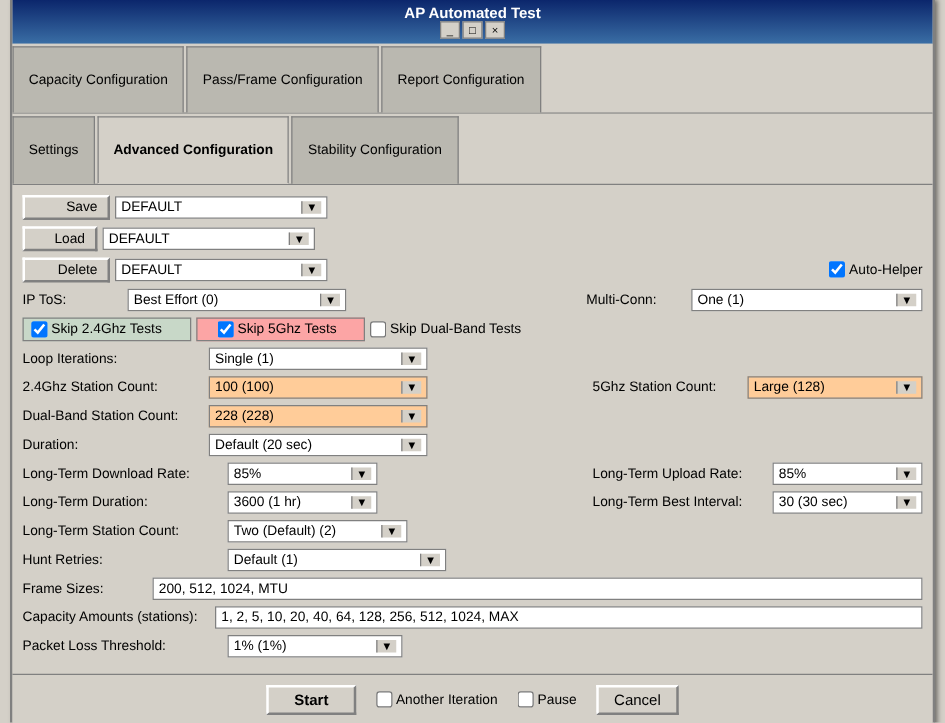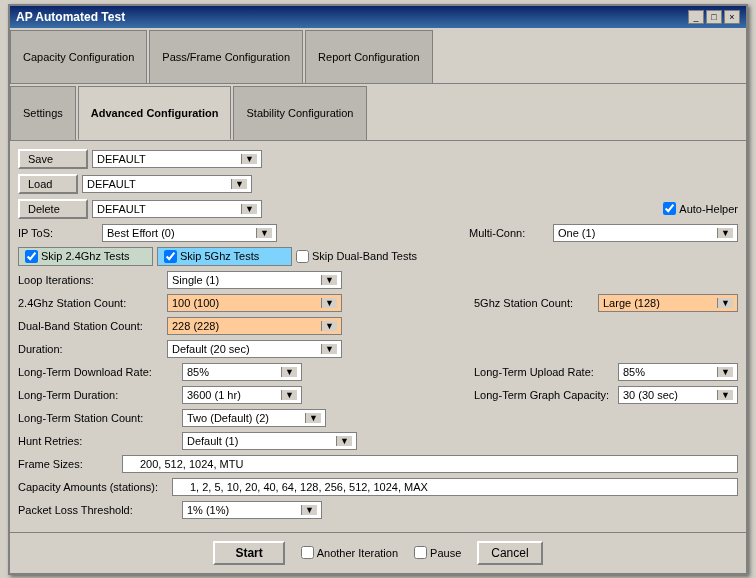--- a/index.html
+++ b/index.html
@@ -22,20 +22,21 @@
     }
     .title-bar {
       background: linear-gradient(to bottom, #0a246a, #3a6ea5);
       color: white;
       padding: 4px 6px;
       display: flex;
       justify-content: space-between;
       align-items: center;
       font-size: 12px;
       font-weight: bold;
+      flex-direction: column;
     }
     .title-bar-buttons {
       display: flex;
       gap: 2px;
     }
     .title-btn {
       width: 16px;
       height: 14px;
       background: #d4d0c8;
       border: 1px solid #808080;
@@ -78,21 +79,21 @@
       align-items: center;
       margin-bottom: 5px;
       gap: 4px;
     }
     .btn {
       background: #d4d0c8;
       border: 2px solid;
       border-color: #ffffff #808080 #808080 #ffffff;
       padding: 2px 8px;
       min-width: 60px;
-      text-align: left;
+      text-align: right;
       cursor: pointer;
       font-size: 11px;
     }
     .dropdown {
       background: white;
       border: 1px solid #808080;
       padding: 2px 4px;
       font-size: 11px;
       display: flex;
       align-items: center;
@@ -146,21 +147,21 @@
       border: 2px solid;
       border-color: #ffffff #808080 #808080 #ffffff;
       padding: 3px 12px;
       font-size: 12px;
       cursor: pointer;
     }
     .full-input {
       flex: 1;
       background: white;
       border: 1px solid #808080;
-      padding: 2px 17px;
+      padding: 2px 4px;
       font-size: 11px;
     }
   </style>
 </head>
 <body>
 
 <div class="window">
 
   <div class="title-bar">
     <span>AP Automated Test</span>
@@ -238,21 +239,21 @@
         <span>One (1)</span>
         <span class="dropdown-arrow">▼</span>
       </div>
     </div>
 
     <div class="row">
       <label class="checkbox-label" style="background:#c8d8c8;padding:2px 6px;border:1px solid #808080;width:135px">
         <input type="checkbox" checked="" style="">
         <span>Skip 2.4Ghz Tests</span>
       </label>
-      <label class="checkbox-label" style="background:#7dd3fc;padding:2px 6px;border:1px solid #808080;width:135px">
+      <label class="checkbox-label" style="background:#fca5a5;padding:2px 16px;border:1px solid #808080;width:135px">
         <input type="checkbox" checked="" style="">
         <span>Skip 5Ghz Tests</span>
       </label>
       <label class="checkbox-label">
         <input type="checkbox" style="">
         <span>Skip Dual-Band Tests</span>
       </label>
     </div>
 
     <div class="row">
@@ -307,21 +308,21 @@
       </div>
     </div>
 
     <div class="row">
       <span class="label" style="width:160px">Long-Term Duration:</span>
       <div class="dropdown" style="width:120px">
         <span>3600 (1 hr)</span>
         <span class="dropdown-arrow">▼</span>
       </div>
       <span style="flex:1"></span>
-      <span class="label" style="width:140px">Long-Term Graph Capacity:</span>
+      <span class="label" style="width:140px">Long-Term Best Interval:</span>
       <div class="dropdown" style="width:120px">
         <span>30 (30 sec)</span>
         <span class="dropdown-arrow">▼</span>
       </div>
     </div>
 
     <div class="row">
       <span class="label" style="width:160px">Long-Term Station Count:</span>
       <div class="dropdown" style="width:144px">
         <span>Two (Default) (2)</span>

